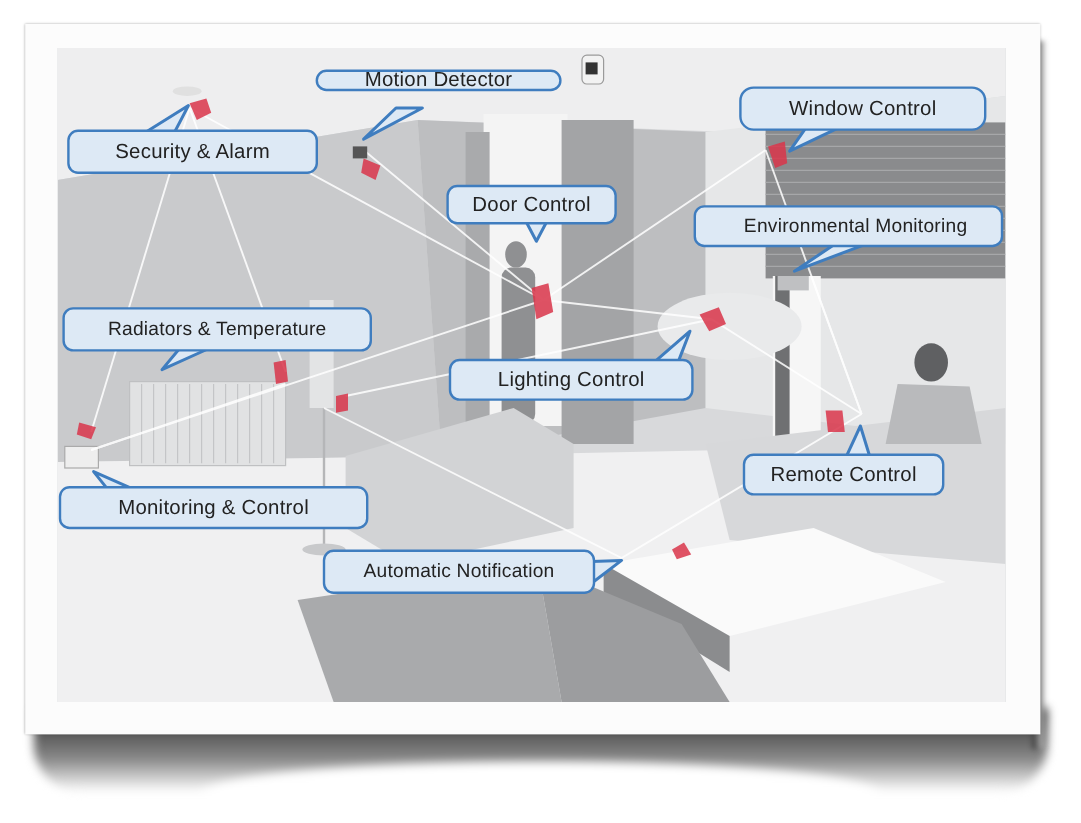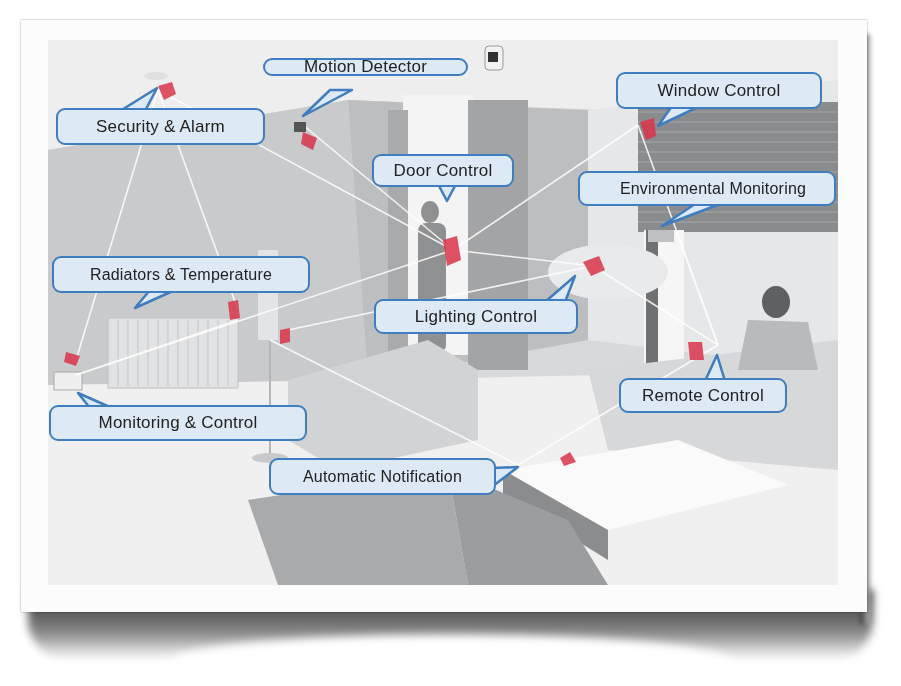--- a/index.html
+++ b/index.html
@@ -154,21 +154,21 @@
     <polygon points="493,468 493,486 518,467"></polygon>
   </g>
 </svg>
 
 <div class="callout" style="left:263px;top:58px;width:205px;height:18px;">
   <span>Motion Detector</span>
 </div>
 <div class="callout" style="left:56px;top:108px;width:209px;height:37px;">
   <span>Security &amp; Alarm</span>
 </div>
-<div class="callout" style="left:616px;top:72px;width:206px;height:37px;">
+<div class="callout" style="left:616px;top:72px;width:206px;height:37px;border-radius:12px;">
   <span>Window Control</span>
 </div>
 <div class="callout" style="left:372px;top:154px;width:142px;height:33px;text-align:center;">
   <span>Door Control</span>
 </div>
 <div class="callout" style="left:578px;top:171px;width:258px;height:35px;font-size:16px;padding-left:12px;">
   <span>Environmental Monitoring</span>
 </div>
 <div class="callout" style="left:52px;top:256px;width:258px;height:37px;font-size:16px;">
   <span>Radiators &amp; Temperature</span>

